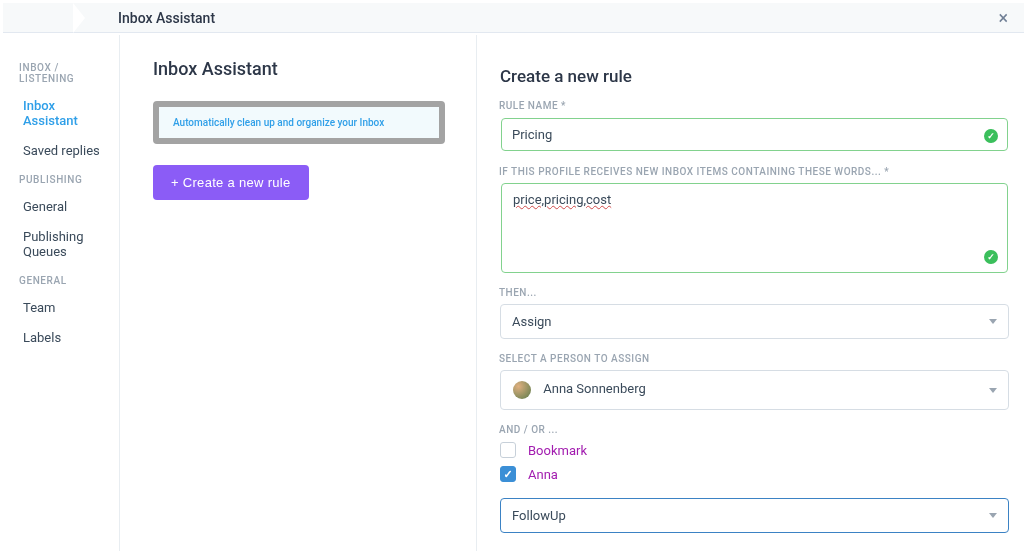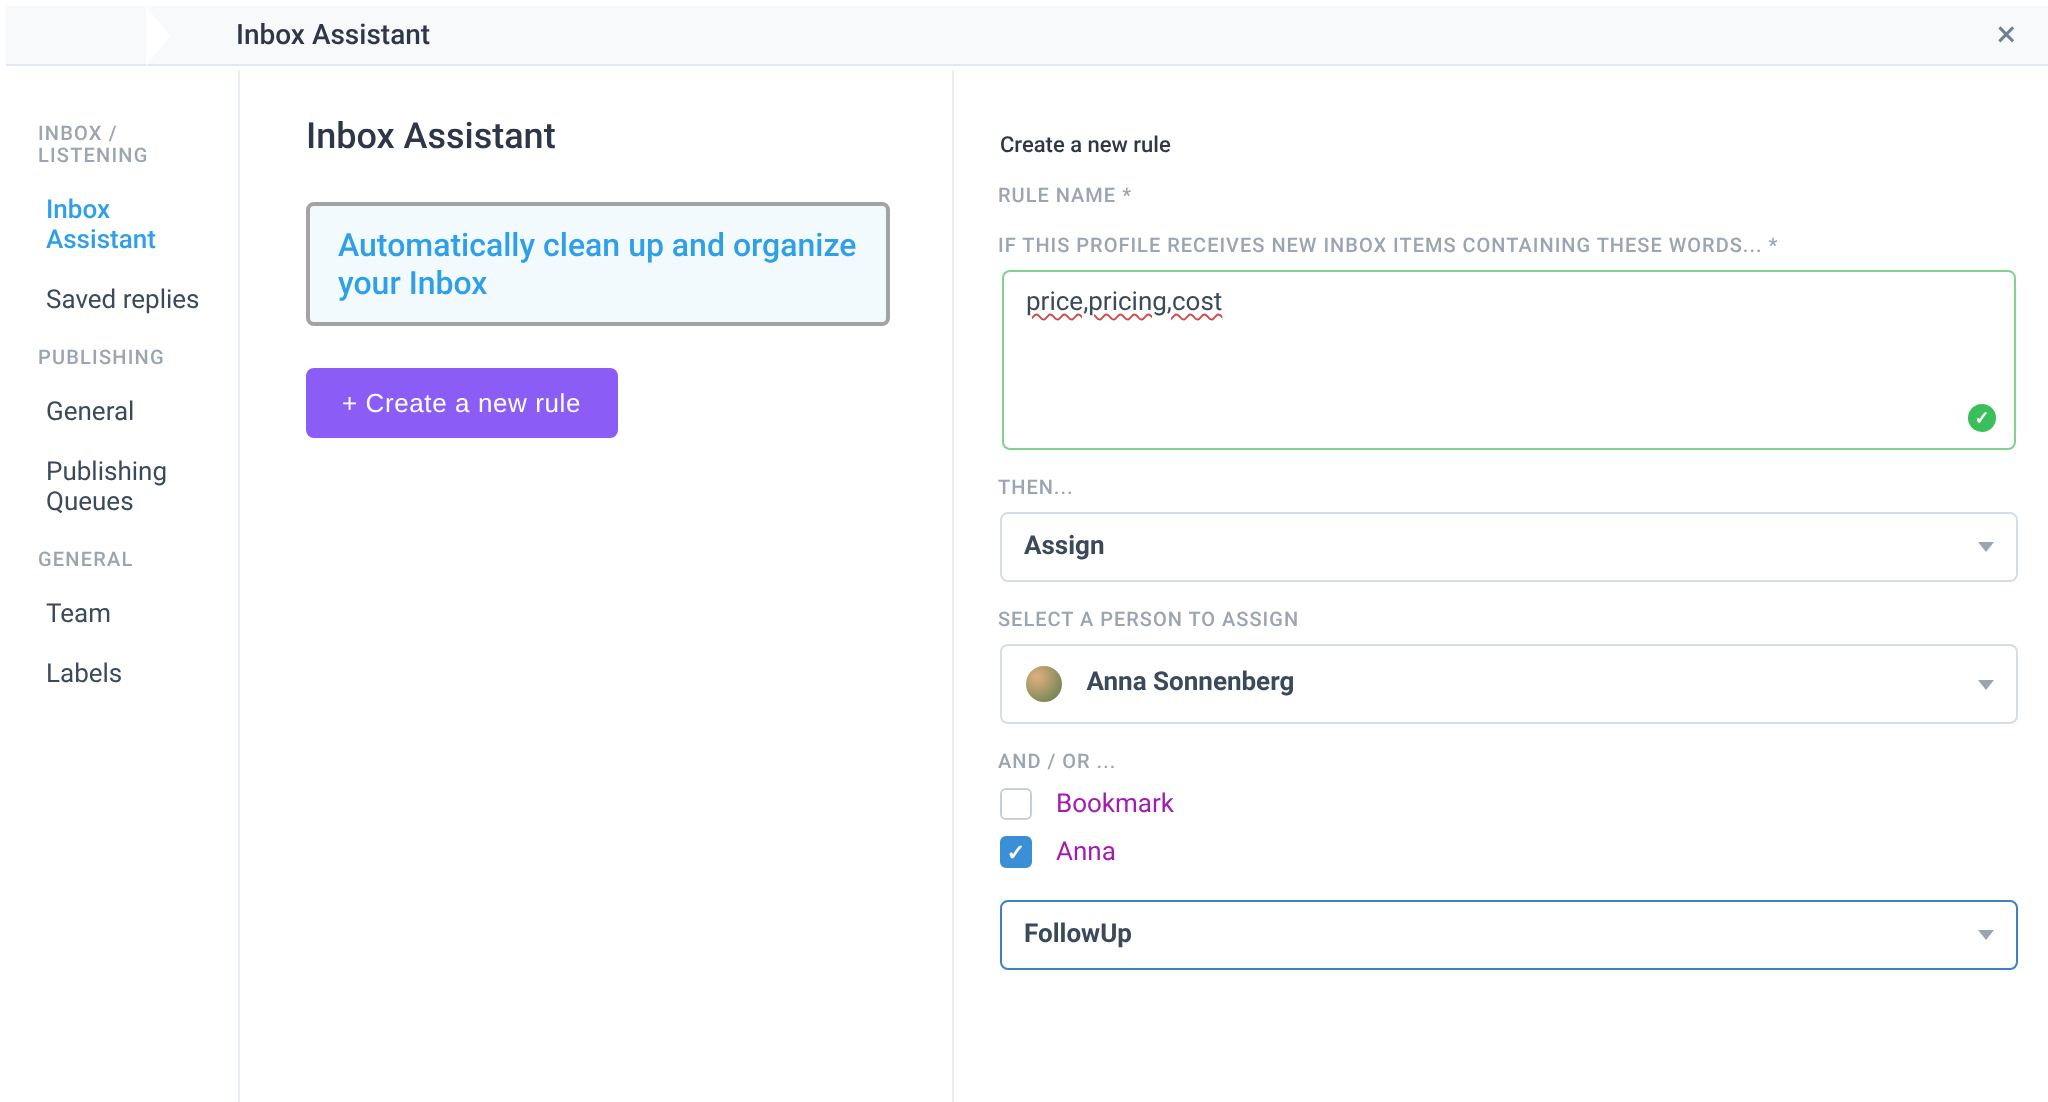--- a/index.html
+++ b/index.html
@@ -75,46 +75,46 @@
       border-right: 1px solid #e8edf1;
       padding: 22px 30px 0 30px;
     }
     .col-middle h2 {
       font-size: 18px;
       font-weight: 500;
       color: #2d3748;
       margin-bottom: 22px;
     }
     .info-banner {
-      border: 2px solid #a3a3a3;
+      border: 6px solid #a3a3a3;
       background: #f2fafd;
       border-radius: 4px;
       padding: 10px 14px;
-      font-size: 16px;
+      font-size: 10px;
       color: #2f9fe8;
       font-weight: 500;
       margin-bottom: 20px;
     }
     .btn-primary {
       background: #8b5cf6;
       color: #fff;
       border: none;
       border-radius: 4px;
       padding: 10px 18px;
       font-size: 13px;
       letter-spacing: 0.3px;
       cursor: pointer;
     }
     .col-right {
       flex: 1;
       padding: 30px 16px 0 20px;
       overflow-y: auto;
     }
     .col-right h3 {
-      font-size: 11px;
+      font-size: 17px;
       font-weight: 500;
       color: #2d3748;
       margin-bottom: 14px;
     }
     .field-label {
       font-size: 10px;
       letter-spacing: 0.5px;
       color: #9aa5b1;
       font-weight: 500;
       margin: 14px 0 6px;
@@ -151,21 +151,20 @@
     }
     .textarea {
       height: 90px;
       resize: none;
     }
     .select {
       display: flex;
       align-items: center;
       justify-content: space-between;
       cursor: pointer;
-      font-weight: bold;
     }
     .select.outlined { border: 1px solid #3b82c4; }
     .chev {
       width: 0; height: 0;
       border-left: 4px solid transparent;
       border-right: 4px solid transparent;
       border-top: 5px solid #9aa5b1;
     }
     .avatar {
       width: 18px; height: 18px; border-radius: 50%;
@@ -231,20 +230,24 @@
   <div class="col-middle">
     <h2>Inbox Assistant</h2>
     <div class="info-banner">Automatically clean up and organize your Inbox</div>
     <button class="btn-primary">+ Create a new rule</button>
   </div>
 
   <div class="col-right">
     <h3>Create a new rule</h3>
 
     <div class="field-label">RULE NAME *</div>
+    <div class="field-wrap">
+      <input class="input valid" value="Pricing" style="">
+      <span class="check-badge in-input"></span>
+    </div>
 
     <div class="field-label">IF THIS PROFILE RECEIVES NEW INBOX ITEMS CONTAINING THESE WORDS... *</div>
     <div class="field-wrap">
       <div class="textarea valid" contenteditable="true" style=""><span class="underline-squiggle">price,pricing,cost</span></div>
       <span class="check-badge in-textarea"></span>
     </div>
 
     <div class="field-label">THEN...</div>
     <div class="select">
       <span>Assign</span>

